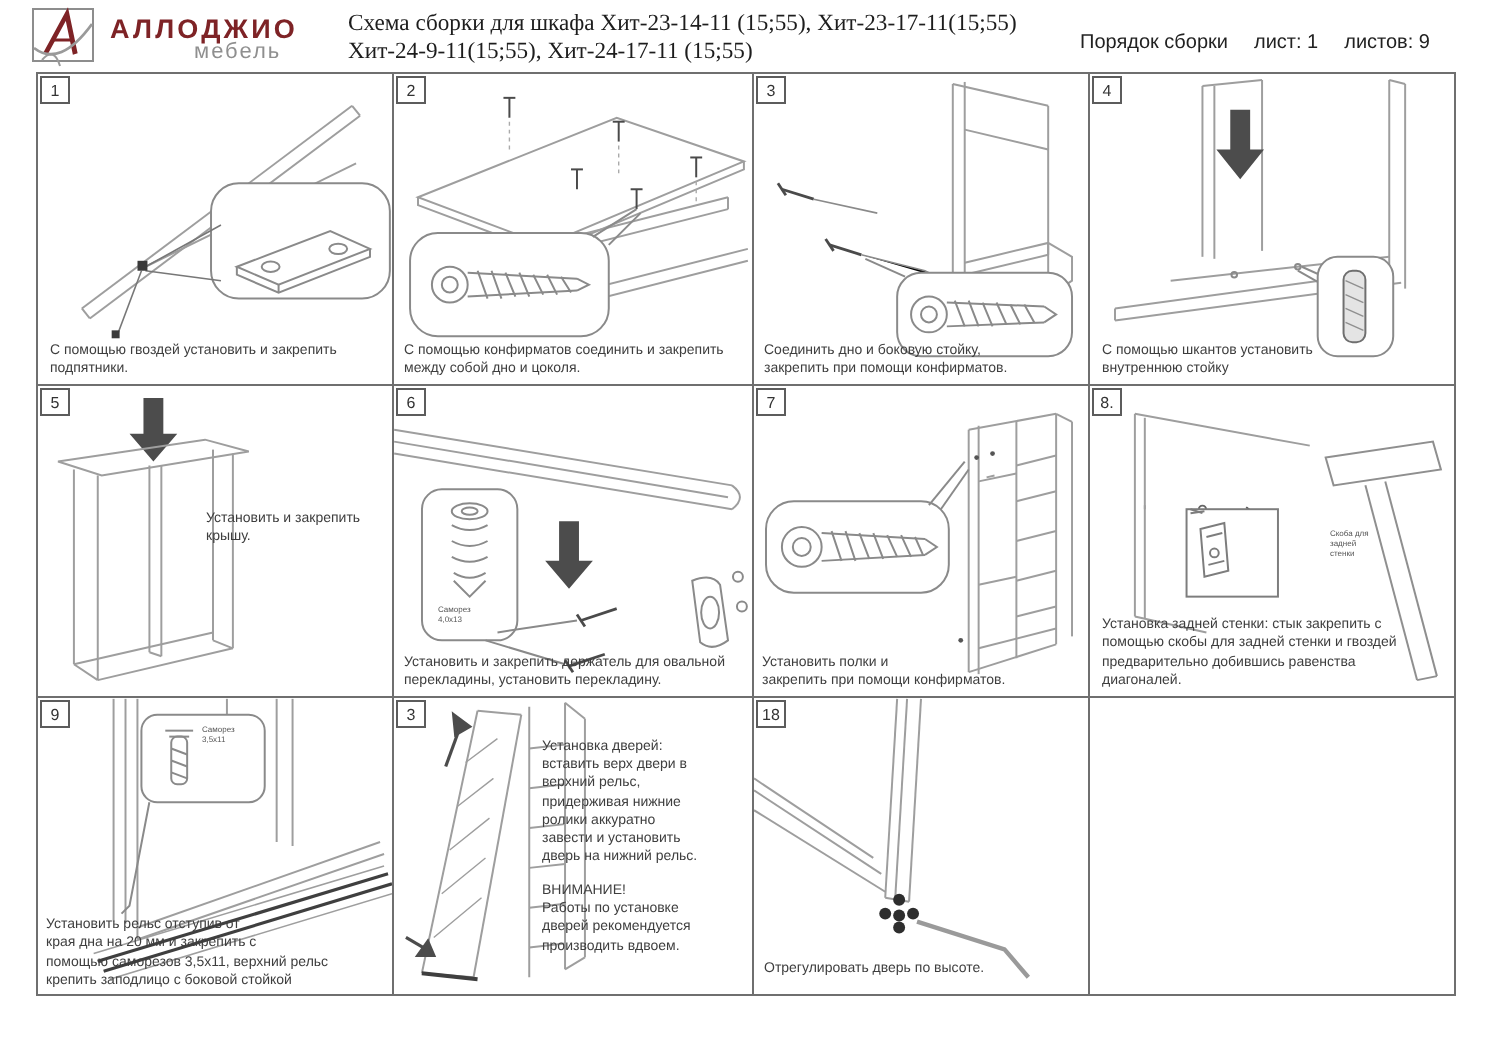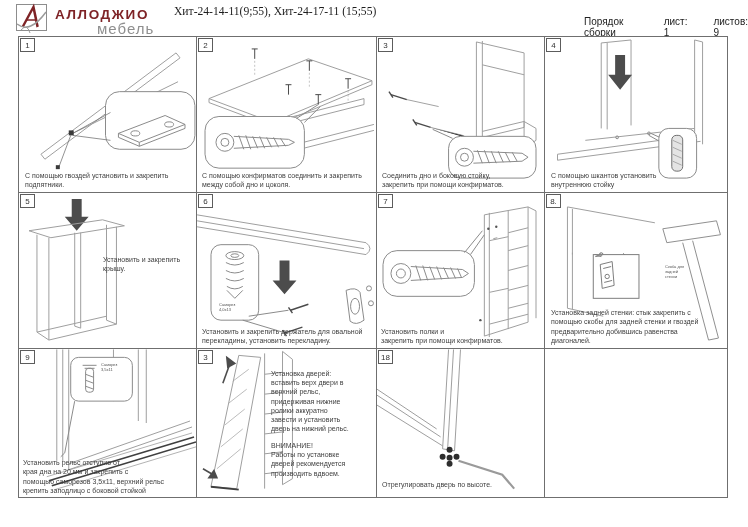--- a/index.html
+++ b/index.html
@@ -3,24 +3,24 @@
 <meta charset="utf-8">
 <style>
   html,body{margin:0;padding:0;background:#fff;}
   .page{position:relative;width:748px;height:527px;background:#fff;overflow:hidden;
         font-family:"Liberation Sans",sans-serif;}
   
   .header{position:absolute;left:0;top:0;width:748px;height:36px;}
   .logo-box{position:absolute;left:15px;top:3px;width:36px;height:31px;}
   .brand{position:absolute;left:55px;top:7px;font-size:13.5px;font-weight:bold;
          letter-spacing:1.6px;color:#7e2326;}
-  .brand-sub{position:absolute;left:97px;top:20px;font-size:15px;letter-spacing:1px;color:#8f8f8f;}
+  .brand-sub{position:absolute;left:97px;top:20px;font-size:11px;letter-spacing:1px;color:#8f8f8f;}
   .title{position:absolute;left:174px;top:5px;width:345px;
          font-family:"Liberation Serif",serif;font-size:11.6px;line-height:1.2;color:#1d1d1d;}
-  .order{position:absolute;left:540px;top:16px;font-size:10px;color:#222;display:flex;gap:26px;margin-left:44px;}
+  .order{position:absolute;left:540px;top:16px;font-size:10px;color:#222;display:flex;gap:13px;}
   
   .grid{position:absolute;left:18px;top:36px;width:709px;height:461px;display:grid;
         grid-template-columns:178px 180px 168px 1fr;grid-template-rows:156px 156px 1fr;
         border-top:1px solid #6f6f6f;border-left:1px solid #6f6f6f;}
   .cell{position:relative;border-right:1px solid #6f6f6f;border-bottom:1px solid #6f6f6f;
         background:#fff;overflow:hidden;}
   .num{position:absolute;top:1px;left:1px;width:13px;height:12px;border:1px solid #5c5c5c;
        background:#fff;z-index:3;font-size:8px;color:#333;display:flex;align-items:center;
        justify-content:center;}
   .illus{position:absolute;inset:0;width:100%;height:100%;z-index:1;}
@@ -40,21 +40,22 @@
       <g transform="skewX(-8)">
         <path d="M11 24 L19 4 L26 24" stroke="#7e2326" stroke-width="2.4" fill="none"></path>
         <path d="M13.5 17 L24 17" stroke="#7e2326" stroke-width="1.6" fill="none"></path>
       </g>
       <path d="M2 21 Q 15 31 31 9" stroke="#9a9a9a" stroke-width="1.4" fill="none"></path>
       <path d="M6 27 Q 12 20 15 30" stroke="#9a9a9a" stroke-width="1" fill="none"></path>
     </svg>
     <div class="brand">АЛЛОДЖИО</div>
     <div class="brand-sub">мебель</div>
     <div class="title">
-      <div>Хит-24-14-11(9;55), Хит-24-17-11 (15;55)</div>
+      <div>Схема сборки для шкафа Хит-23-14-11 (15;55), Хит-23-17-11(15;55)</div>
+      <div>Хит-24-9-11(15;55), Хит-24-17-11 (15;55)</div>
     </div>
     <div class="order">
       <span>Порядок сборки</span>
       <span>лист: 1</span>
       <span>листов: 9</span>
     </div>
   </div>
 
   <div class="grid">
 

